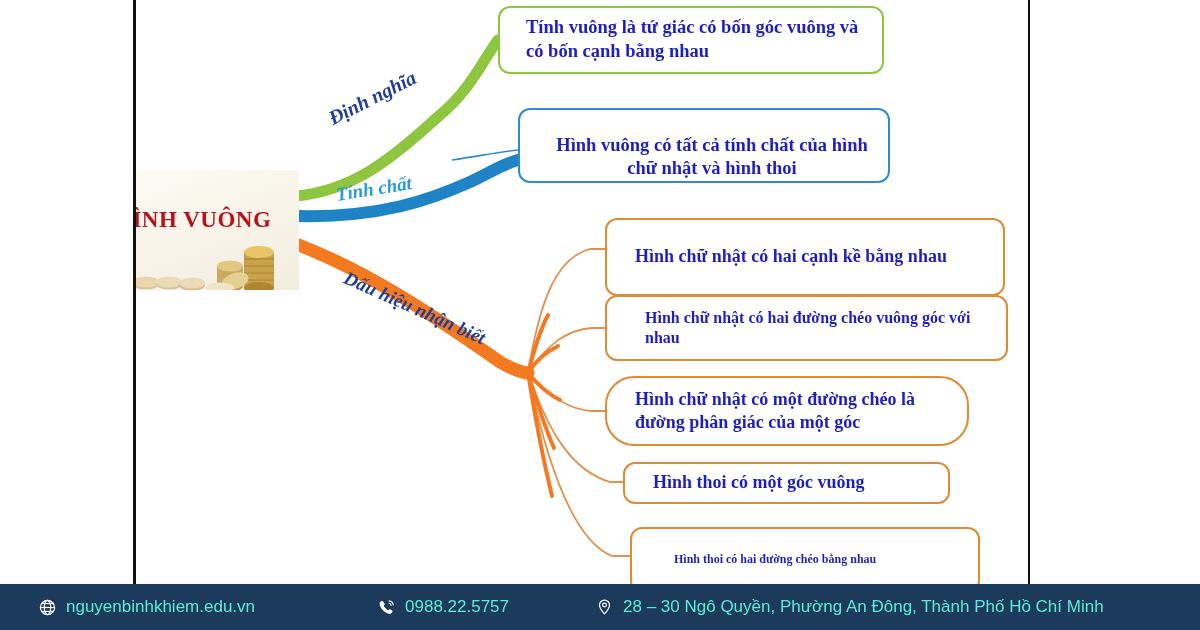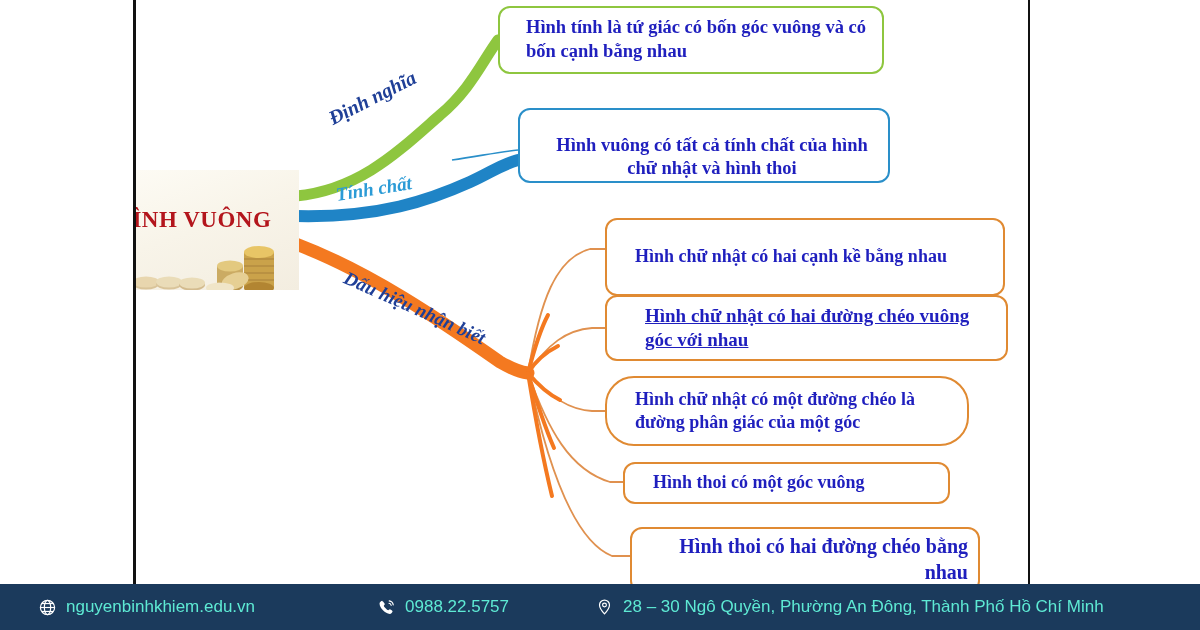--- a/index.html
+++ b/index.html
@@ -102,30 +102,30 @@
   #box-dn{left:498px;top:6px;width:386px;height:68px;padding:0 14px 0 26px;}
   #box-dn span{font-size:18.5px;}
 
   #box-tc{left:518px;top:108px;width:372px;height:75px;padding:0 14px 0 30px;}
   #box-tc span{font-size:18.5px;text-align:center;}
 
   #box-d1{left:605px;top:218px;width:400px;height:78px;padding:0 10px 0 28px;}
   #box-d1 span{font-size:18px;}
 
   #box-d2{left:605px;top:295px;width:403px;height:66px;padding:0 10px 0 38px;}
-  #box-d2 span{font-size:19px;text-decoration:underline;}
+  #box-d2 span{font-size:16px;}
 
   #box-d3{left:605px;top:376px;width:364px;height:70px;padding:0 10px 0 28px;border-radius:29px;}
   #box-d3 span{font-size:18px;}
 
   #box-d4{left:623px;top:462px;width:327px;height:42px;padding:0 10px 0 28px;justify-content:center;}
   #box-d4 span{font-size:18px;}
 
   #box-d5{left:630px;top:527px;width:350px;height:66px;padding:0 10px 0 42px;}
-  #box-d5 span{font-size:20px;text-align:right;}
+  #box-d5 span{font-size:12px;}
 
   
   .footer{
     position:absolute;left:0;bottom:0;
     width:1200px;height:46px;
     background:#1b3a5c;
     display:flex;align-items:center;
     font-family:"Liberation Sans", sans-serif;
   }
   .f-item{
@@ -198,21 +198,21 @@
       <ellipse cx="84" cy="44" rx="14" ry="5.5" fill="#f0e5c8"></ellipse>
     </svg>
     <div class="center-label">HÌNH VUÔNG</div>
   </div>
 
   <div class="branch-label" id="lbl-dinhnghia">Định nghĩa</div>
   <div class="branch-label" id="lbl-tinhchat">Tính chất</div>
   <div class="branch-label" id="lbl-dauhieu">Dấu hiệu nhận biết</div>
 
   <div class="node-box box-green" id="box-dn">
-    <span>Hình tính là tứ giác có bốn góc vuông và có bốn cạnh bằng nhau</span>
+    <span>Tính vuông là tứ giác có bốn góc vuông và có bốn cạnh bằng nhau</span>
   </div>
 
   <div class="node-box box-blue" id="box-tc">
     <span>Hình vuông có tất cả tính chất của hình chữ nhật và hình thoi</span>
   </div>
 
   <div class="node-box box-orange" id="box-d1">
     <span>Hình chữ nhật có hai cạnh kề bằng nhau</span>
   </div>
 

